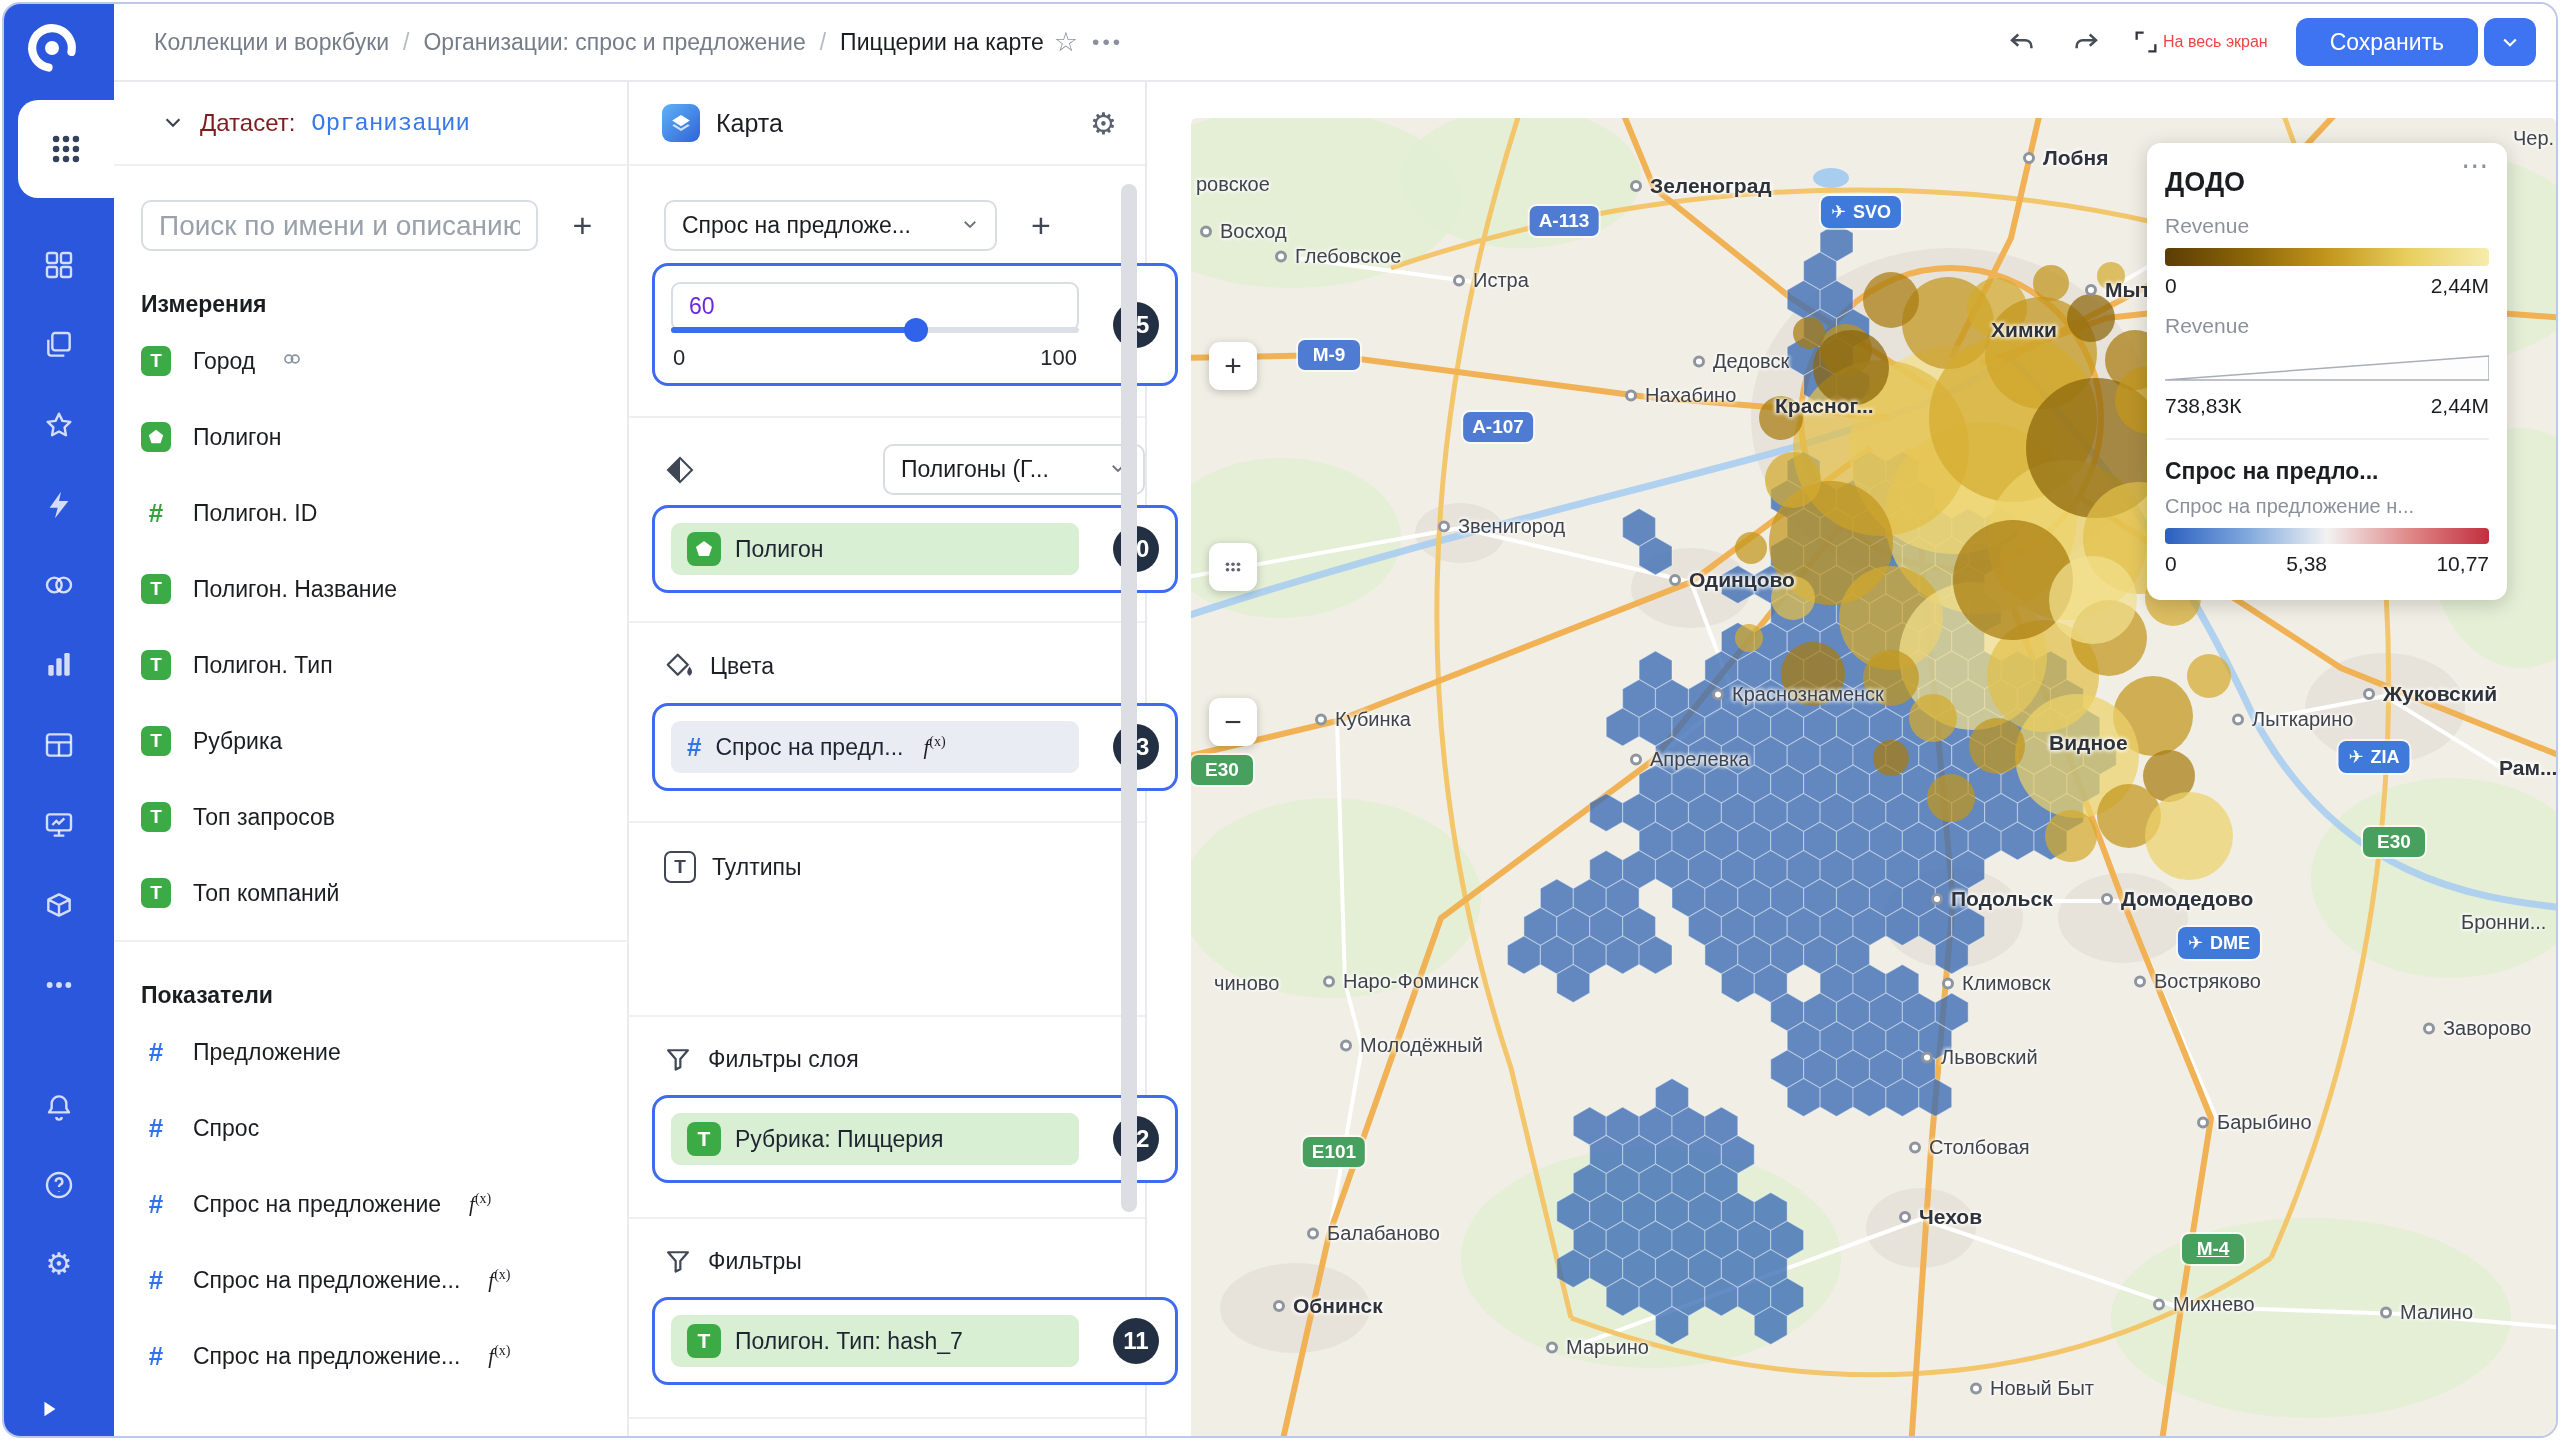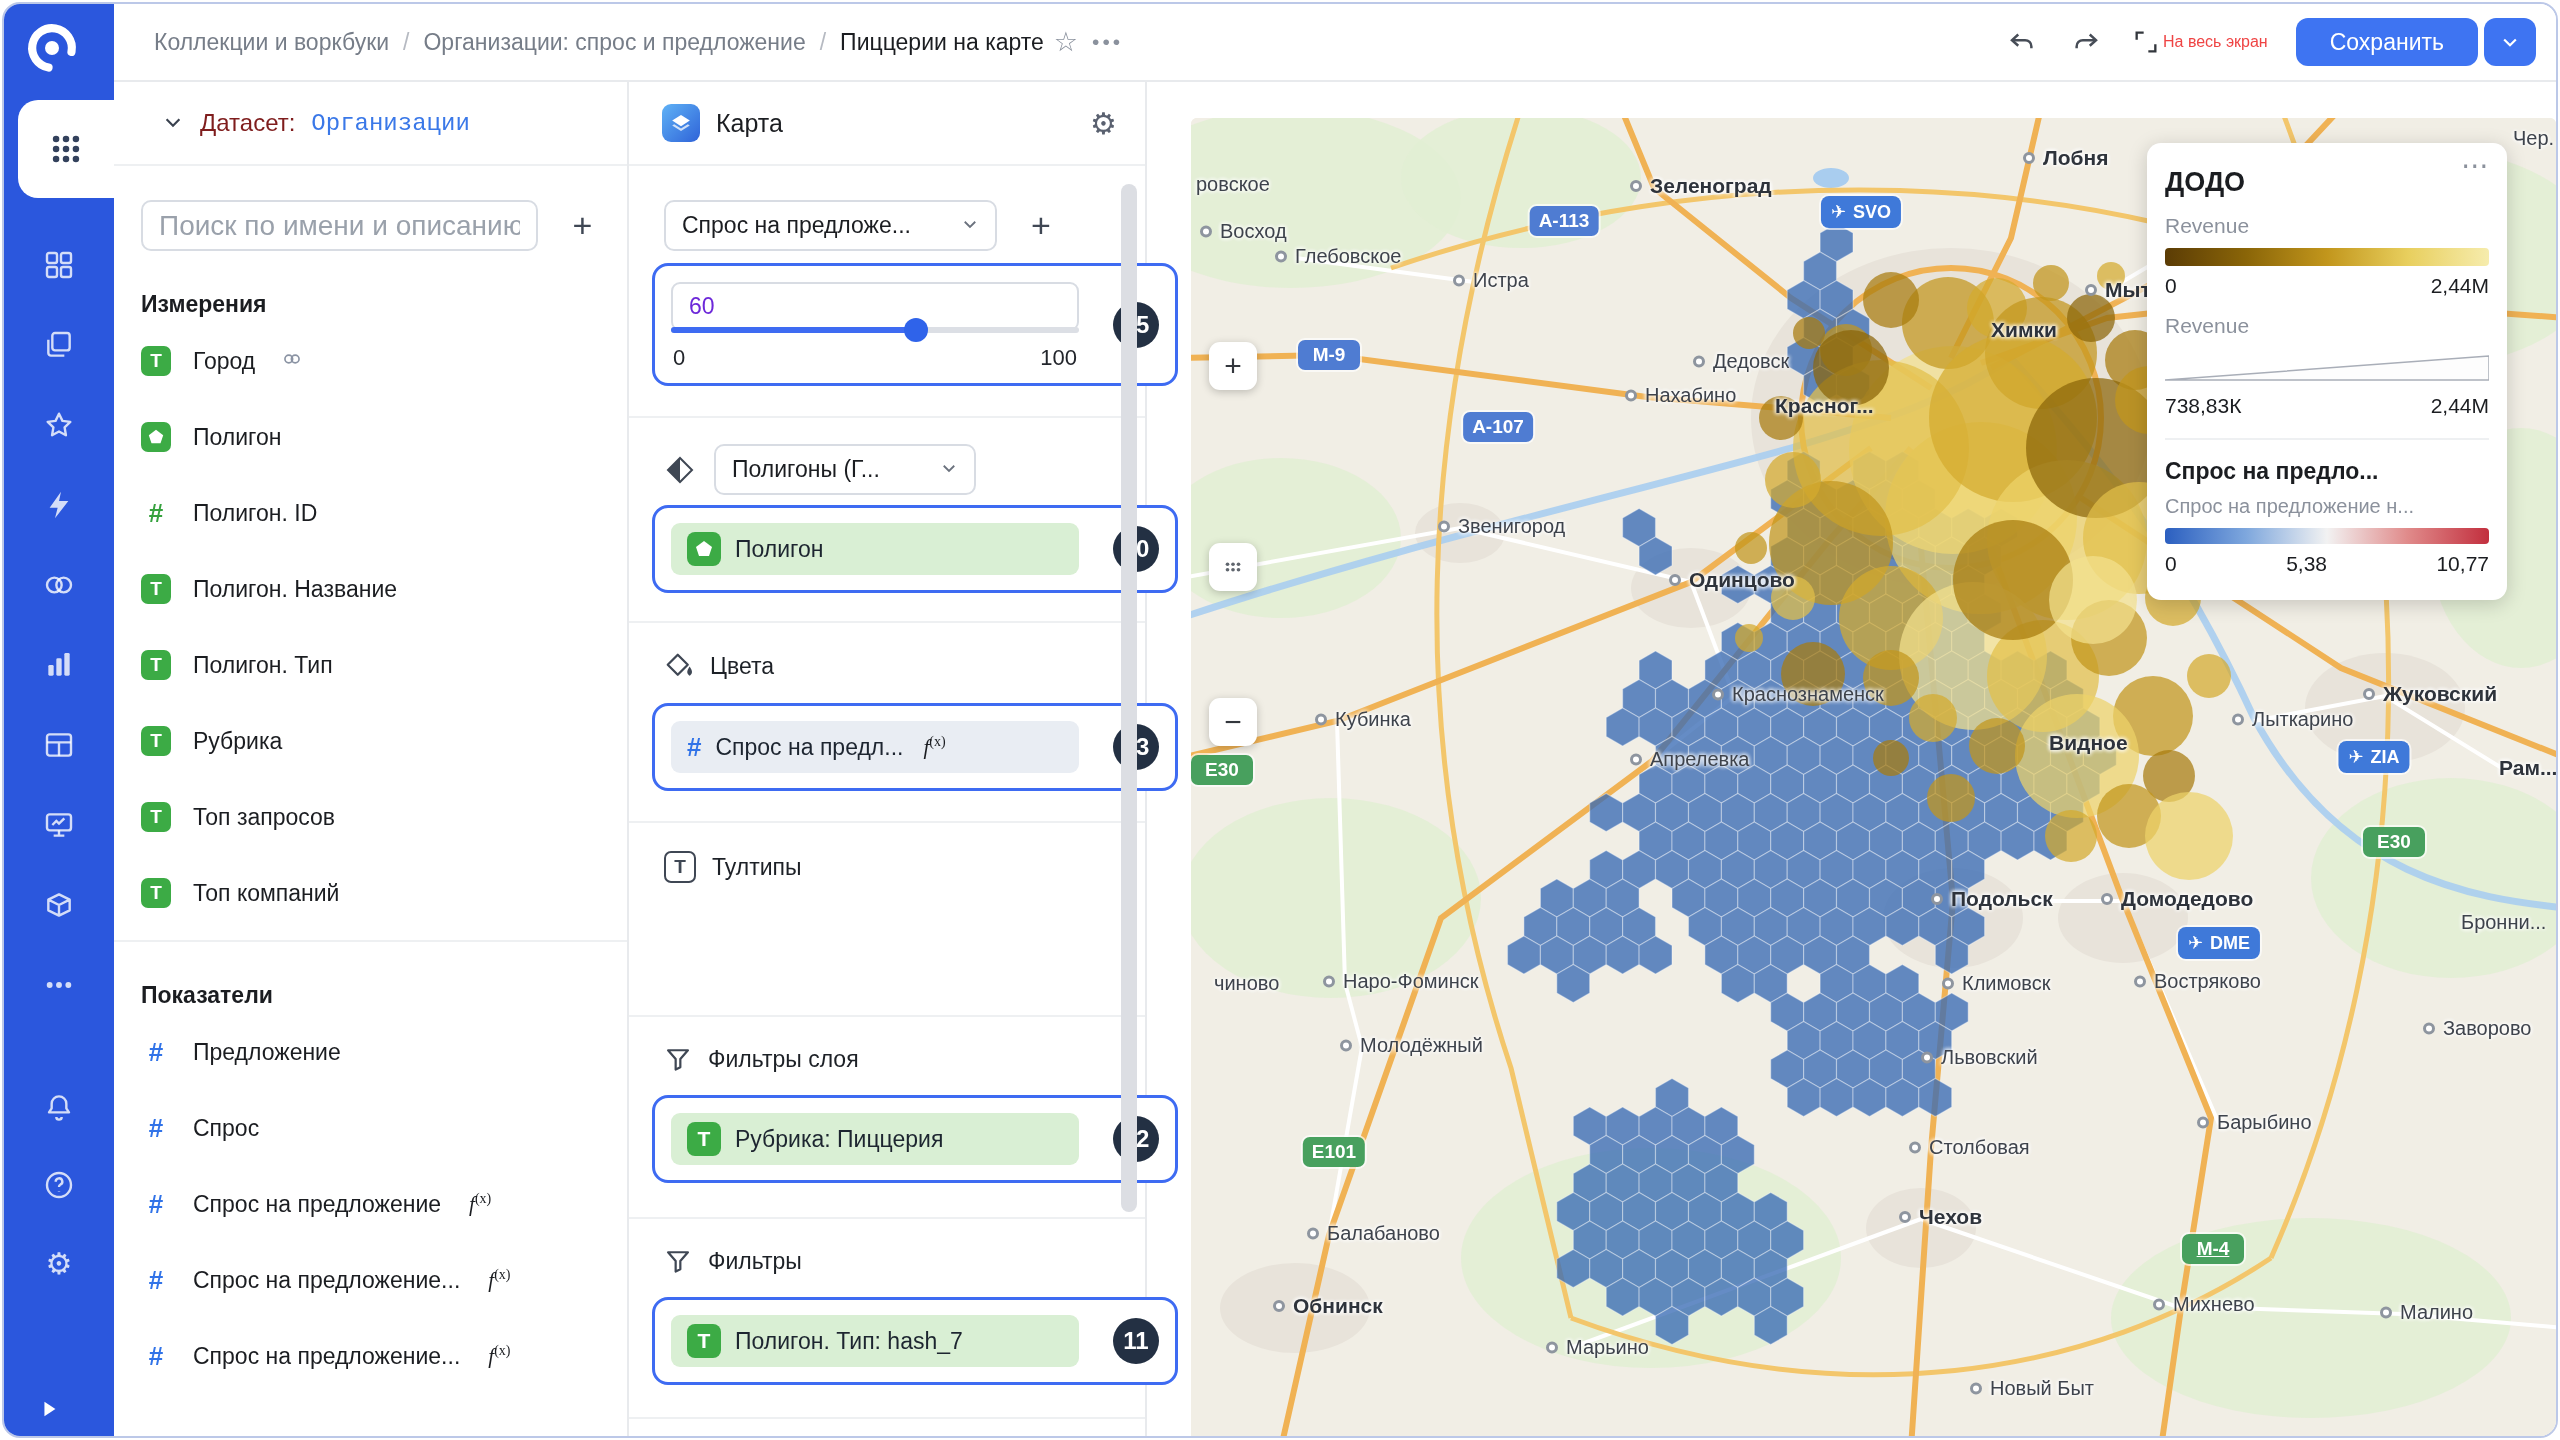--- a/index.html
+++ b/index.html
@@ -60,21 +60,21 @@
   .cp-title{font-size:25px;color:#1b1d21;font-weight:500;flex:1;}
   .viz-ic{width:38px;height:38px;border-radius:9px;background:linear-gradient(135deg,#5fb2f6,#2f63d8);display:flex;align-items:center;justify-content:center;}
   .gear{font-size:30px;color:#5a6170;}
   .csection{border-bottom:2px solid #eef0f2;}
   .layer-row{display:flex;align-items:center;gap:20px;margin:34px 0 12px 35px;}
   .select{height:51px;border:2px solid #d8dce3;border-radius:10px;background:#fff;display:flex;align-items:center;padding:0 16px;font-size:23px;color:#1b1d21;gap:12px;box-sizing:border-box;}
   .select .sval{white-space:nowrap;overflow:hidden;}
   .sel-layer{width:333px;}
   .sel-geo{width:262px;}
   .chev{margin-left:auto;flex:none;}
-  .geo-row{display:flex;align-items:center;gap:18px;margin:26px 0 10px 35px;}
+  .geo-row{display:flex;align-items:center;gap:18px;margin:26px 0 10px 35px;justify-content:space-between;}
 
   .anno{position:relative;margin-left:23px;width:526px;border:3px solid #3e6bf2;border-radius:16px;box-sizing:border-box;background:#fff;}
   .anno .nbadge{position:absolute;right:16px;top:50%;transform:translateY(-50%);width:46px;height:46px;border-radius:50%;background:#233043;color:#fff;font-size:24px;font-weight:700;display:flex;align-items:center;justify-content:center;}
   .anno-chip{padding:15px 96px 15px 16px;margin-bottom:26px;}
   .chip{height:52px;border-radius:9px;display:flex;align-items:center;gap:14px;padding:0 16px;font-size:23px;color:#1d2530;box-sizing:border-box;white-space:nowrap;}
   .chip-green{background:#d9efd4;}
   .chip-grey{background:#e9edf3;}
   .gbox{width:34px;height:34px;border-radius:8px;background:#3cab45;color:#fff;font-weight:700;font-size:21px;display:flex;align-items:center;justify-content:center;flex:none;}
   .chip .fhash{width:auto;}
 

